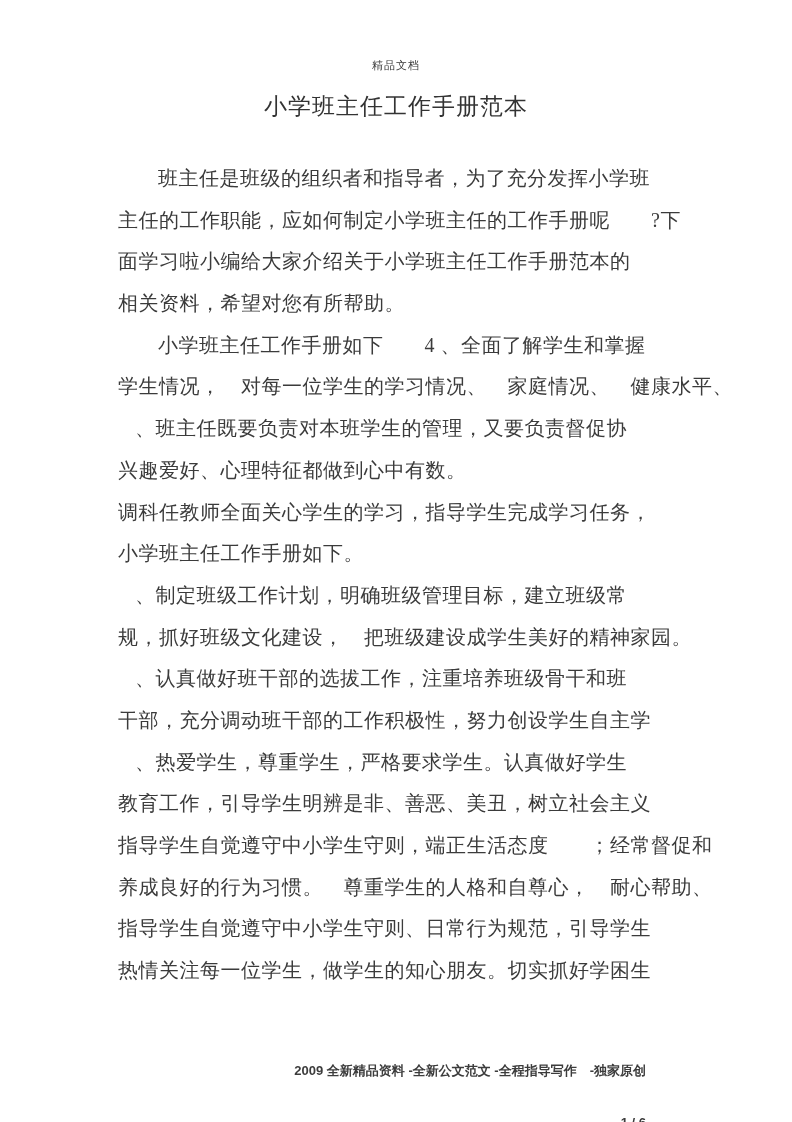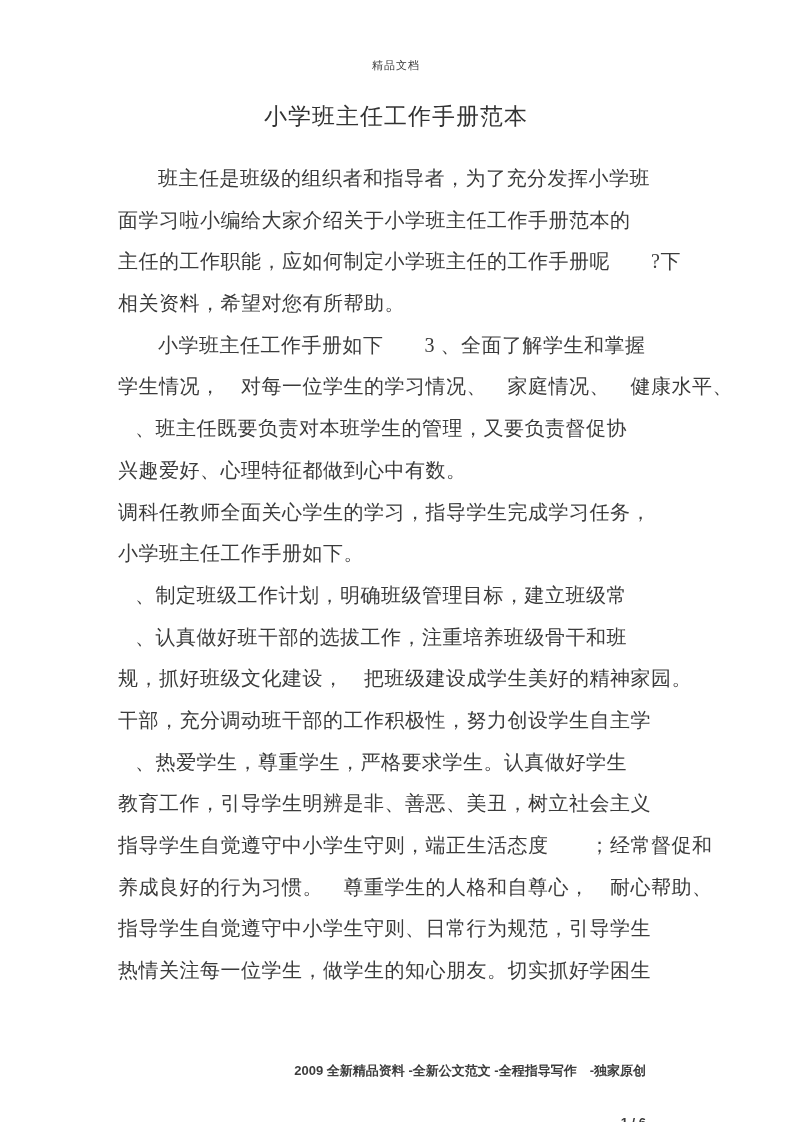--- a/index.html
+++ b/index.html
@@ -21,21 +21,21 @@
     top: 58px;
     left: 0;
     width: 100%;
     text-align: center;
     font-size: 11px;
     letter-spacing: 1px;
     color: #383838;
   }
   .doc-title {
     position: absolute;
-    top: 101px;
+    top: 91px;
     left: 0;
     width: 100%;
     text-align: center;
     font-size: 23px;
     letter-spacing: 1px;
     color: #333333;
   }
   .content {
     position: absolute;
     top: 158px;
@@ -72,32 +72,32 @@
 <body>
 
 <div class="page">
 
   <div class="header-label">精品文档</div>
 
   <div class="doc-title">小学班主任工作手册范本</div>
 
   <div class="content">
     <div class="line indent-2">班主任是班级的组织者和指导者，为了充分发挥小学班</div>
+    <div class="line">主任的工作职能，应如何制定小学班主任的工作手册呢　　?下</div>
     <div class="line">面学习啦小编给大家介绍关于小学班主任工作手册范本的</div>
-    <div class="line">主任的工作职能，应如何制定小学班主任的工作手册呢　　?下</div>
     <div class="line">相关资料，希望对您有所帮助。</div>
-    <div class="line indent-2">小学班主任工作手册如下　　3 、全面了解学生和掌握</div>
+    <div class="line indent-2">小学班主任工作手册如下　　4 、全面了解学生和掌握</div>
     <div class="line">学生情况，　对每一位学生的学习情况、　家庭情况、　健康水平、</div>
     <div class="line indent-1">、班主任既要负责对本班学生的管理，又要负责督促协</div>
     <div class="line">兴趣爱好、心理特征都做到心中有数。</div>
     <div class="line">调科任教师全面关心学生的学习，指导学生完成学习任务，</div>
     <div class="line">小学班主任工作手册如下。</div>
     <div class="line indent-1">、制定班级工作计划，明确班级管理目标，建立班级常</div>
+    <div class="line">规，抓好班级文化建设，　把班级建设成学生美好的精神家园。</div>
     <div class="line indent-1">、认真做好班干部的选拔工作，注重培养班级骨干和班</div>
-    <div class="line">规，抓好班级文化建设，　把班级建设成学生美好的精神家园。</div>
     <div class="line">干部，充分调动班干部的工作积极性，努力创设学生自主学</div>
     <div class="line indent-1">、热爱学生，尊重学生，严格要求学生。认真做好学生</div>
     <div class="line">教育工作，引导学生明辨是非、善恶、美丑，树立社会主义</div>
     <div class="line">指导学生自觉遵守中小学生守则，端正生活态度　　；经常督促和</div>
     <div class="line">养成良好的行为习惯。　尊重学生的人格和自尊心，　耐心帮助、</div>
     <div class="line">指导学生自觉遵守中小学生守则、日常行为规范，引导学生</div>
     <div class="line">热情关注每一位学生，做学生的知心朋友。切实抓好学困生</div>
   </div>
 
   <div class="footer">

